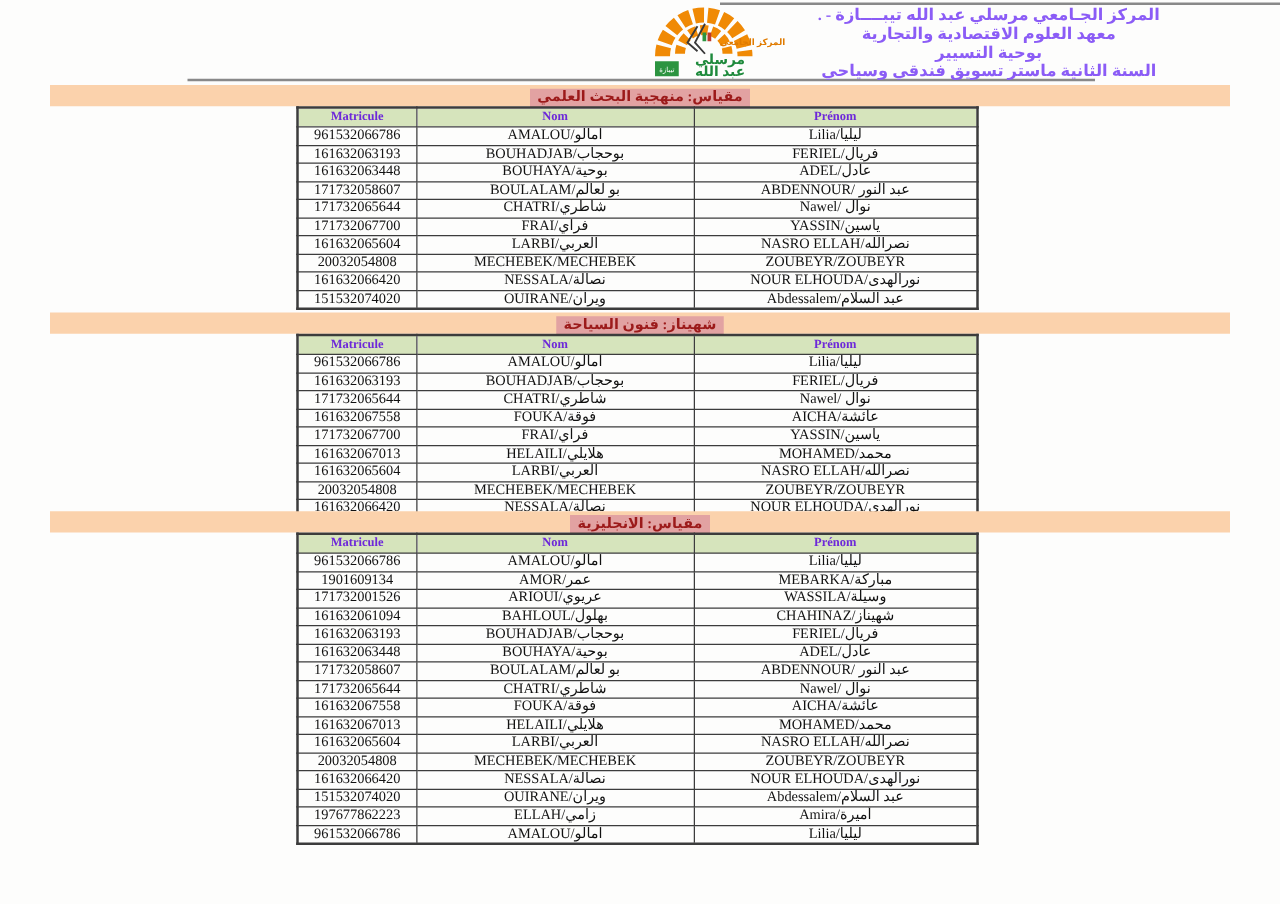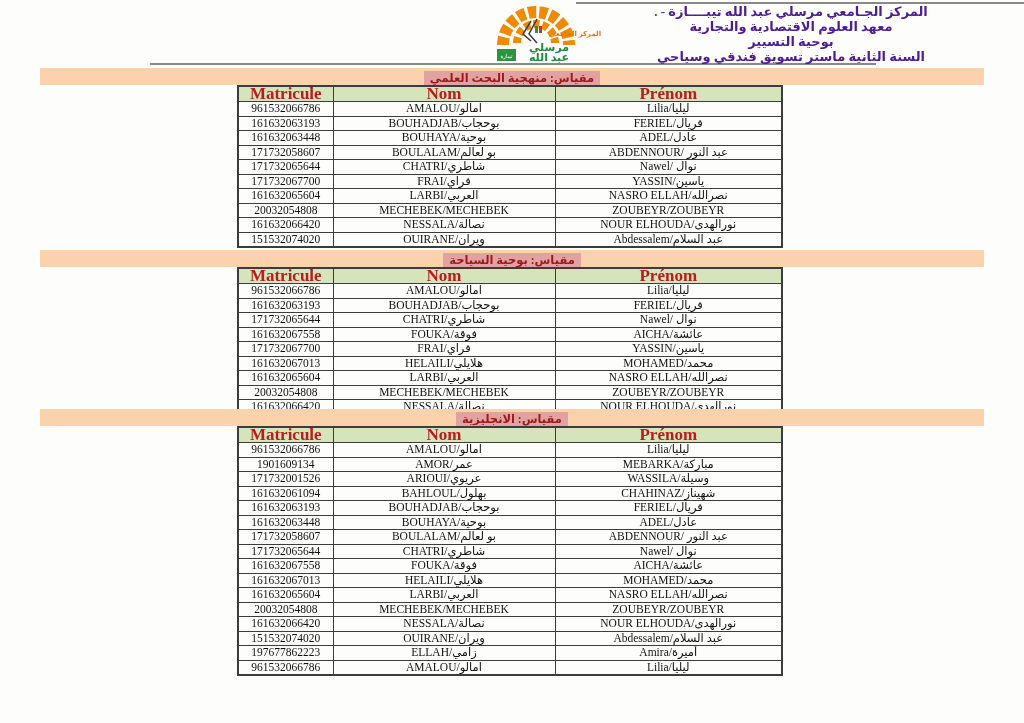--- a/index.html
+++ b/index.html
@@ -5,43 +5,43 @@
   html,body{margin:0;padding:0;}
   body{width:1024px;height:723px;background:#ffffff;position:relative;overflow:hidden;
        font-family:"Liberation Serif","DejaVu Sans",serif;}
   .page{position:absolute;inset:0;background:#fdfdfc;}
 
   
   .rule{position:absolute;background:#898989;height:2px;}
   #rule-top{top:2px;left:576px;width:448px;}
   #rule-mid{top:63px;left:150px;width:726px;}
   #doc-header{position:absolute;top:4px;left:566px;width:450px;text-align:center;
-      direction:rtl;font-weight:bold;color:#4c1d95;font-size:13px;line-height:15px;
+      direction:rtl;font-weight:bold;color:#8b5cf6;font-size:13px;line-height:15px;
       font-family:"Liberation Serif","DejaVu Sans",serif;}
   #doc-header .hline{white-space:nowrap;}
 
   
-  #logo{position:absolute;top:1px;left:477px;width:134px;height:78px;}
+  #logo{position:absolute;top:1px;left:504px;width:134px;height:78px;}
 
   
   .band{position:absolute;left:40px;width:944px;height:17px;background:#FBD2AC;text-align:center;}
   .band-0{top:68px;} .band-1{top:250px;} .band-2{top:409px;}
   .band-title{display:inline-block;margin-top:1px;padding:0 6px;background:#E2A2A2;color:#9C1A1A;
       font-weight:bold;font-size:11.5px;line-height:15px;direction:rtl;
       font-family:"Liberation Serif","DejaVu Sans",serif;}
 
   
   table.students{position:absolute;left:237px;width:544px;border-collapse:collapse;
       table-layout:fixed;border:2px solid #3C3C3C;}
   .table-0{top:85px;} .table-1{top:267px;} .table-2{top:426px;}
   .col-matricule{width:95px;} .col-nom{width:222px;} .col-prenom{width:227px;}
   table.students th,table.students td{border:1px solid #3C3C3C;text-align:center;
       padding:0;overflow:hidden;white-space:nowrap;
       font-family:"Liberation Serif","DejaVu Sans",serif;}
-  table.students th{background:#D6E4BC;color:#b91c1c;font-weight:bold;font-size:17px;height:14px;line-height:14px;}
+  table.students th{background:#D6E4BC;color:#6d28d9;font-weight:bold;font-size:10px;height:14px;line-height:14px;}
   table.students td{font-size:11.5px;color:#111;height:13.5px;line-height:13.5px;}
 </style>
 </head>
 <body>
 
 <div class="page">
 
   <div id="rule-top" class="rule"></div>
   <div id="rule-mid" class="rule"></div>
 
@@ -129,21 +129,21 @@
             <td>NESSALA/نصالة</td>
             <td>NOUR ELHOUDA/نورالهدى</td>
           </tr>
           <tr>
             <td>151532074020</td>
             <td>OUIRANE/ويران</td>
             <td>Abdessalem/عبد السلام</td>
           </tr>
         </tbody>
       </table>
-      <div class="band band-1"><span class="band-title">مقياس: بوحية السياحة</span></div>
+      <div class="band band-1"><span class="band-title">شهيناز: فنون السياحة</span></div>
       <table class="students table-1">
         <colgroup>
           <col class="col-matricule">
           <col class="col-nom">
           <col class="col-prenom">
         </colgroup>
         <thead>
           <tr>
             <th>Matricule</th>
             <th>Nom</th>

